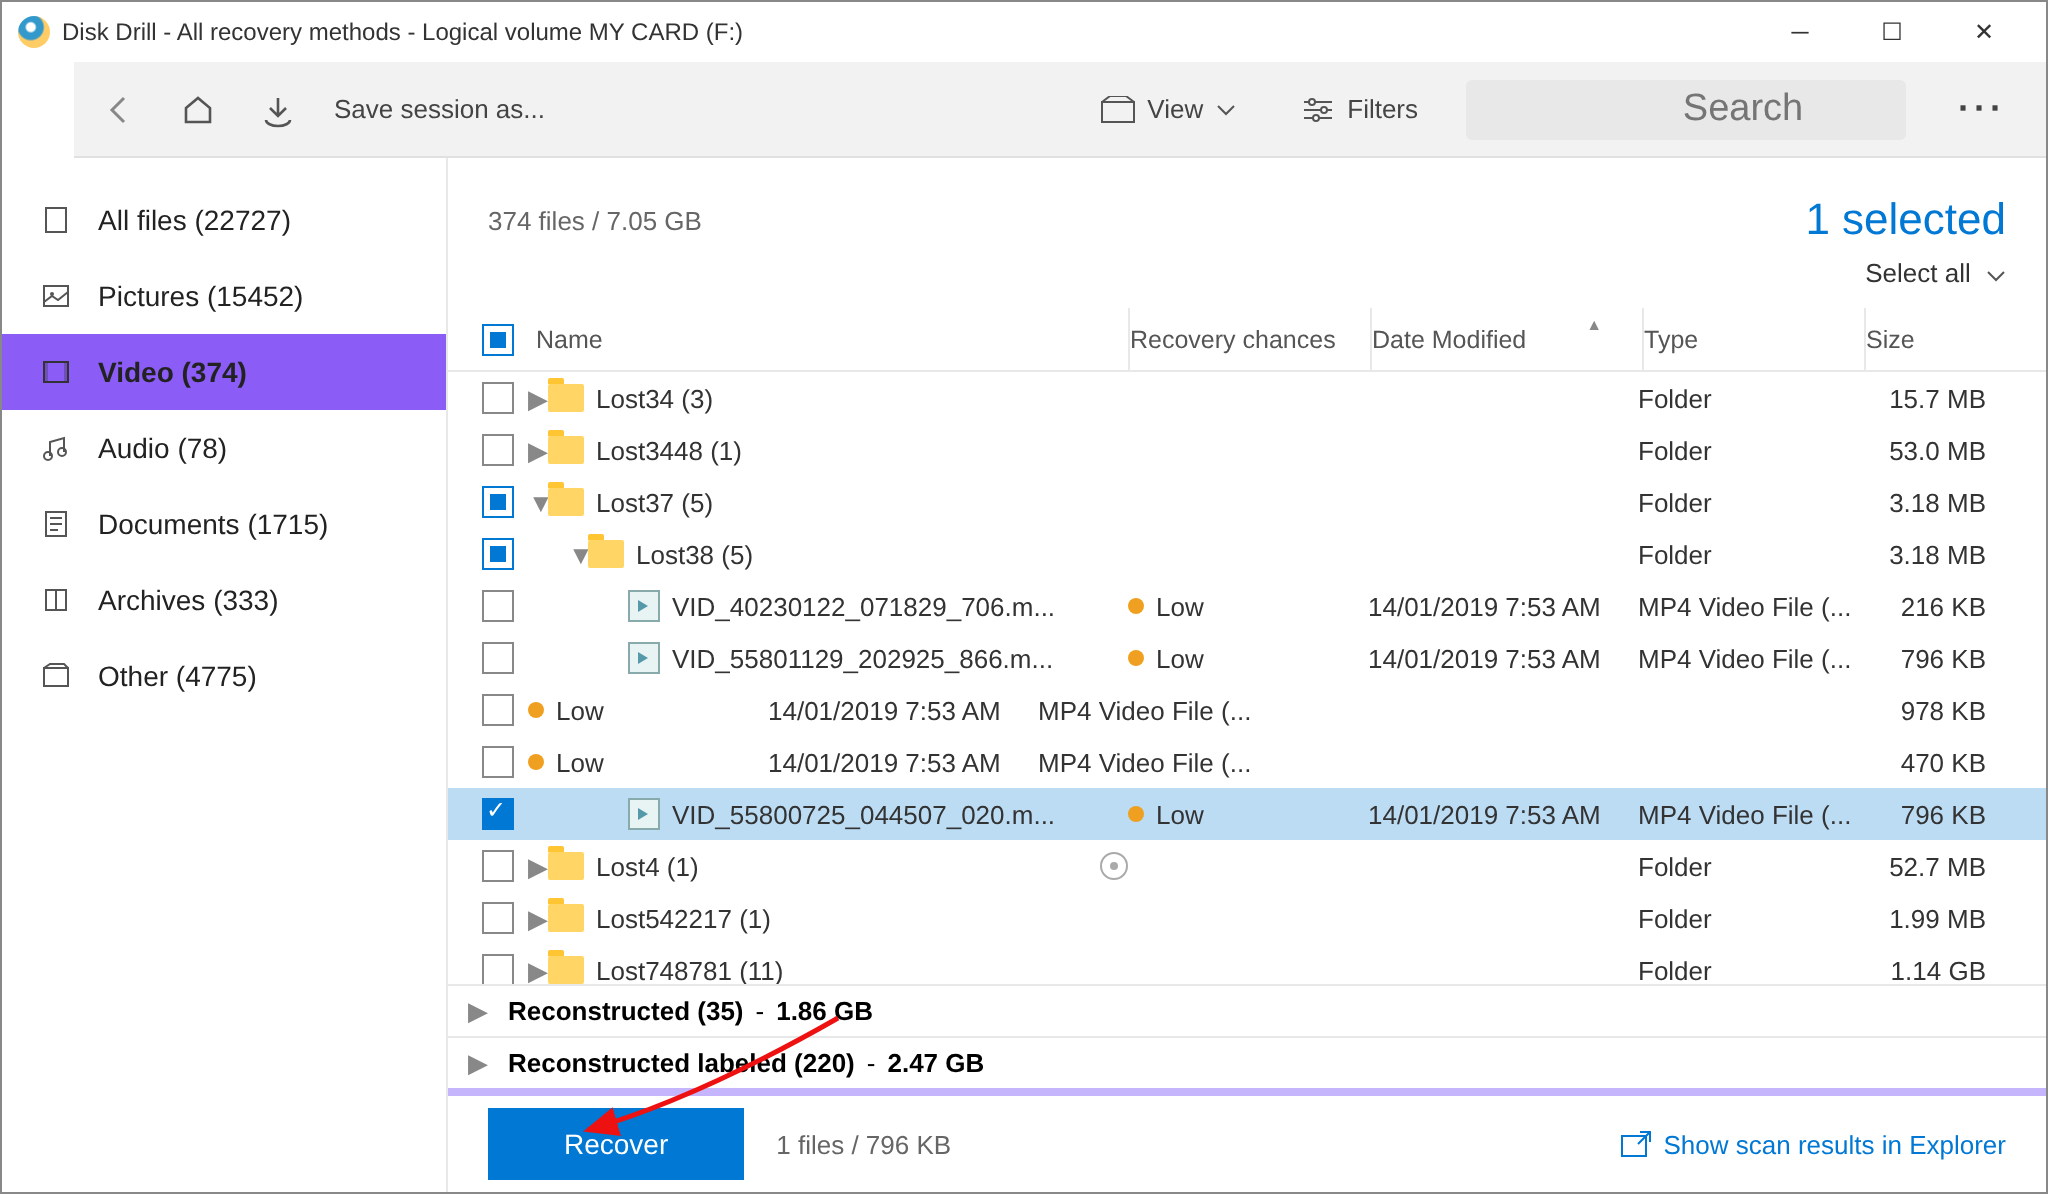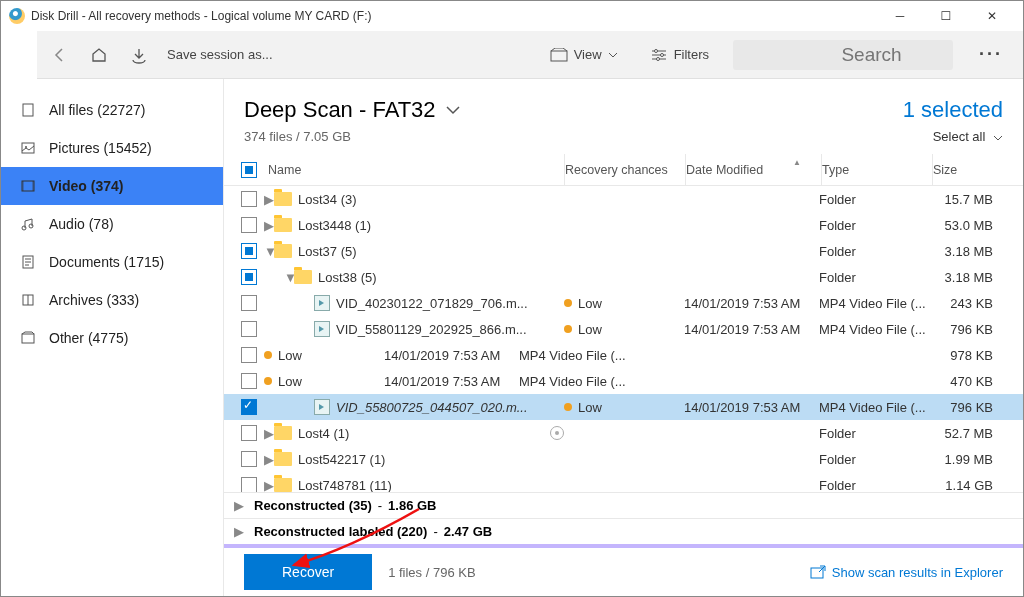--- a/index.html
+++ b/index.html
@@ -11,21 +11,21 @@
   .toolbar { height: 48px; background: #f2f2f2; border-bottom: 1px solid #e0e0e0; display: flex; align-items: center; padding: 0 10px; gap: 16px; font-size: 13px; color: #444; margin-left: 36px; }
   .toolbar .iconbtn { width: 24px; height: 24px; display: flex; align-items: center; justify-content: center; }
   .toolbar .spacer { flex: 1; }
   .toolbar .tbtn { display: flex; align-items: center; gap: 6px; padding: 4px 8px; }
   .toolbar .search { display: flex; align-items: center; background: #e8e8e8; border-radius: 3px; padding: 4px 10px; width: 220px; color: #888; }
   .toolbar .search input { border: none; background: transparent; outline: none; font-size: 19px; flex: 1; margin-left: 6px; color: #0f172a; text-align: center; }
   .more { font-size: 18px; font-weight: bold; letter-spacing: 2px; padding: 0 10px; }
   .main { display: flex; height: calc(100% - 78px); }
   .sidebar { width: 223px; border-right: 1px solid #e8e8e8; padding-top: 12px; }
   .sidebar .item { display: flex; align-items: center; gap: 12px; padding: 10px 18px; font-size: 14px; color: #222; cursor: pointer; }
-  .sidebar .item.active { background: #3b82f6; font-weight: 600; }
+  .sidebar .item.active { background: #8b5cf6; font-weight: 600; }
   .sidebar .icon { width: 18px; height: 18px; display: flex; align-items: center; justify-content: center; }
   .content { flex: 1; display: flex; flex-direction: column; position: relative; }
   .content-header { padding: 18px 20px 10px 20px; display: flex; justify-content: space-between; align-items: flex-start; }
   .ch-left .title-row { font-size: 22px; font-weight: 400; display: flex; align-items: center; gap: 10px; }
   .ch-left .sub { font-size: 13px; color: #666; margin-top: 6px; }
   .ch-right { text-align: right; }
   .ch-right .selected { font-size: 22px; color: #0078d4; }
   .ch-right .selall { font-size: 13px; color: #333; margin-top: 6px; cursor: pointer; }
   .table-head { display: flex; align-items: center; height: 32px; font-size: 12.5px; color: #555; border-bottom: 1px solid #e8e8e8; padding-left: 10px; }
   .col-chk { width: 30px; display: flex; align-items: center; justify-content: center; }
@@ -185,26 +185,20 @@
             <path d="M2 4 L5 2 H12 L14 4" stroke="#555" fill="none"></path>
           </svg>
         </span>
       <span>Other (4775)</span>
     </div>
   </div>
 
   <div class="content">
     <div class="content-header">
       <div class="ch-left">
-        <div class="title-row">
-          <span>Deep Scan - FAT32</span>
-          <svg width="14" height="9">
-              <path d="M1 1 L7 7 L13 1" stroke="#555" stroke-width="1.5" fill="none"></path>
-            </svg>
-        </div>
         <div class="sub">374 files / 7.05 GB</div>
       </div>
       <div class="ch-right">
         <div class="selected">1 selected</div>
         <div class="selall">
           <span>Select all</span>
           <svg width="10" height="6" style="margin-left:4px;">
               <path d="M1 1 L5 5 L9 1" stroke="#555" fill="none"></path>
             </svg>
         </div>
@@ -293,21 +287,21 @@
             <span class="tog"></span> 
             <span class="vid-icon"></span>
             <span>VID_40230122_071829_706.m...</span>
           </div>
           <div class="col-rec">
             <span class="dot"></span>
             <span>Low</span>
           </div>
           <div class="col-date">14/01/2019 7:53 AM</div>
           <div class="col-type">MP4 Video File (...</div>
-          <div class="col-size">243 KB</div>
+          <div class="col-size">216 KB</div>
         </div>
         <div class="row">
           <div class="col-chk">
             <span class="chk empty"></span>
           </div>
           <div class="col-name" style="padding-left:40px; display:flex; align-items:center;">
             <span class="tog"></span> 
             <span class="vid-icon"></span>
             <span>VID_55801129_202925_866.m...</span>
           </div>
@@ -340,21 +334,21 @@
             <span>Low</span>
           </div>
           <div class="col-date">14/01/2019 7:53 AM</div>
           <div class="col-type">MP4 Video File (...</div>
           <div class="col-size">470 KB</div>
         </div>
         <div class="row selected">
           <div class="col-chk">
             <span class="chk checked"></span>
           </div>
-          <div class="col-name" style="padding-left:40px; display:flex; align-items:center;font-style:italic;">
+          <div class="col-name" style="padding-left:40px; display:flex; align-items:center;">
             <span class="tog"></span> 
             <span class="vid-icon"></span>
             <span>VID_55800725_044507_020.m...</span>
           </div>
           <div class="col-rec">
             <span class="dot"></span>
             <span>Low</span>
           </div>
           <div class="col-date">14/01/2019 7:53 AM</div>
           <div class="col-type">MP4 Video File (...</div>

